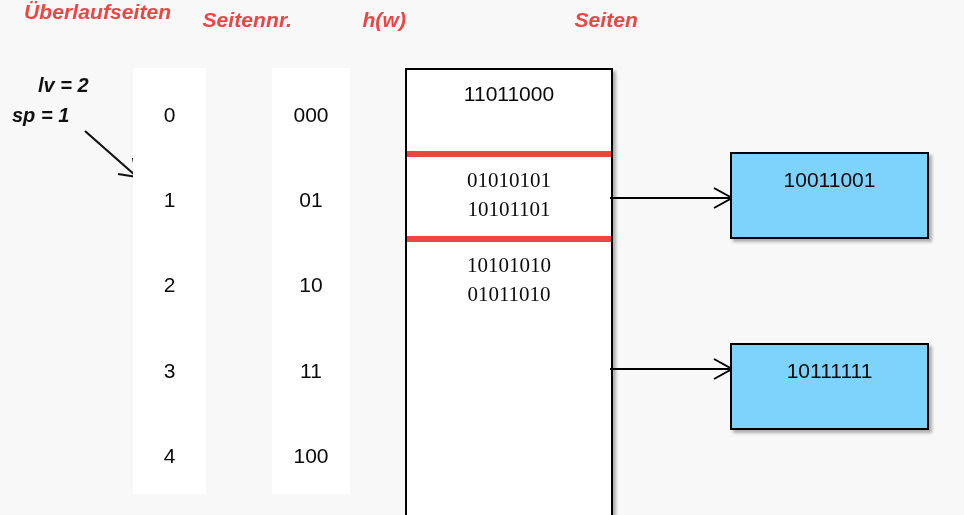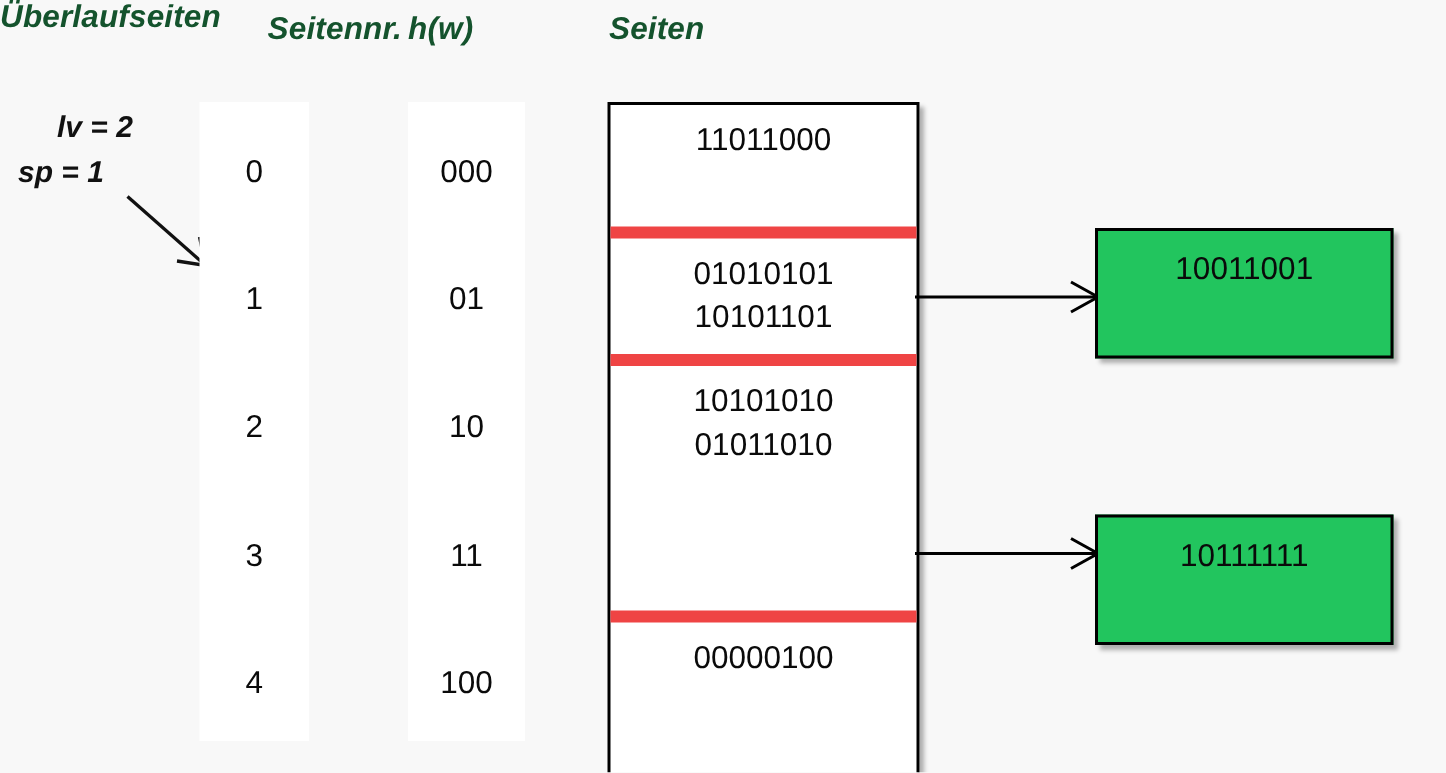--- a/index.html
+++ b/index.html
@@ -19,25 +19,26 @@
   }
 
   
   .col-header {
     position: absolute;
     font-style: italic;
     font-size: 21px;
     font-weight: 600;
     letter-spacing: 0.1px;
     white-space: nowrap;
-    color: #14532d;
+    color: #ef4444;
+    padding-left: 24px;
   }
   #hdr-seitennr { left: 116px; top: 8px; width: 152px; text-align: right; }
-  #hdr-hw       { left: 272px; top: 8px; width: 110px; text-align: left; }
-  #hdr-seiten   { left: 406px; top: 8px; width: 208px; text-align: left; }
+  #hdr-hw       { left: 272px; top: 8px; width: 110px; text-align: right; }
+  #hdr-seiten   { left: 406px; top: 8px; width: 208px; text-align: right; }
 
   
   .note {
     position: absolute;
     font-style: italic;
     font-size: 20px;
     font-weight: 600;
     white-space: nowrap;
     color: #111;
   }
@@ -80,36 +81,36 @@
     box-shadow: 3px 3px 3px rgba(0,0,0,0.30);
   }
   .seiten-row {
     position: absolute;
     left: 0;
     width: 100%;
     box-sizing: border-box;
     text-align: center;
     padding-top: 9px;
   }
-  .seiten-row + .seiten-row { border-top: 8px solid #ef4444; }
+  .seiten-row + .seiten-row { border-top: 6px solid #ef4444; font-family: Liberation Serif, serif; }
   .seiten-line {
     display: block;
     font-size: 21px;
     line-height: 29px;
     white-space: nowrap;
     color: #0a0a0a;
   }
 
   
   .overflow-box {
     position: absolute;
     left: 730px;
     width: 199px;
     height: 87px;
-    background: #22c55e;
+    background: #7dd3fc;
     border: 2px solid #000;
     box-sizing: border-box;
     box-shadow: 3px 3px 3px rgba(0,0,0,0.30);
   }
   .overflow-text {
     display: block;
     text-align: center;
     font-size: 21px;
     line-height: 1;
     padding-top: 15px;
@@ -168,23 +169,20 @@
       <span class="seiten-line">01010101</span>
       <span class="seiten-line">10101101</span>
     </div>
 
     <div class="seiten-row" style="top:166px;height:86px">
       <span class="seiten-line">10101010</span>
       <span class="seiten-line">01011010</span>
     </div>
 
 
-    <div class="seiten-row" style="top:337px;height:84px">
-      <span class="seiten-line">00000100</span>
-    </div>
   </div>
 
   <svg class="connector" id="connector-0" width="126" height="24" viewBox="0 0 126 24">
     <line x1="0" y1="12" x2="120" y2="12" stroke="#000" stroke-width="2"></line>
     <polyline points="104,2 122,12 104,22" fill="none" stroke="#000" stroke-width="2"></polyline>
   </svg>
 
   <svg class="connector" id="connector-1" width="126" height="24" viewBox="0 0 126 24">
     <line x1="0" y1="12" x2="120" y2="12" stroke="#000" stroke-width="2"></line>
     <polyline points="104,2 122,12 104,22" fill="none" stroke="#000" stroke-width="2"></polyline>

